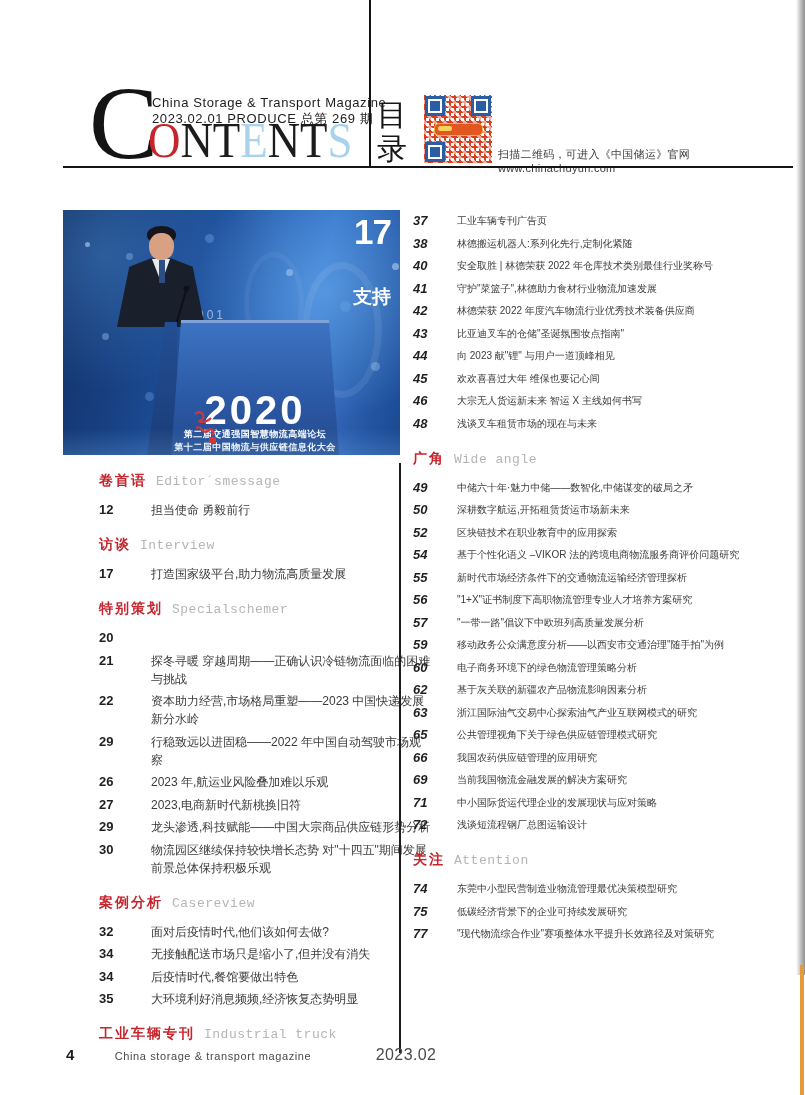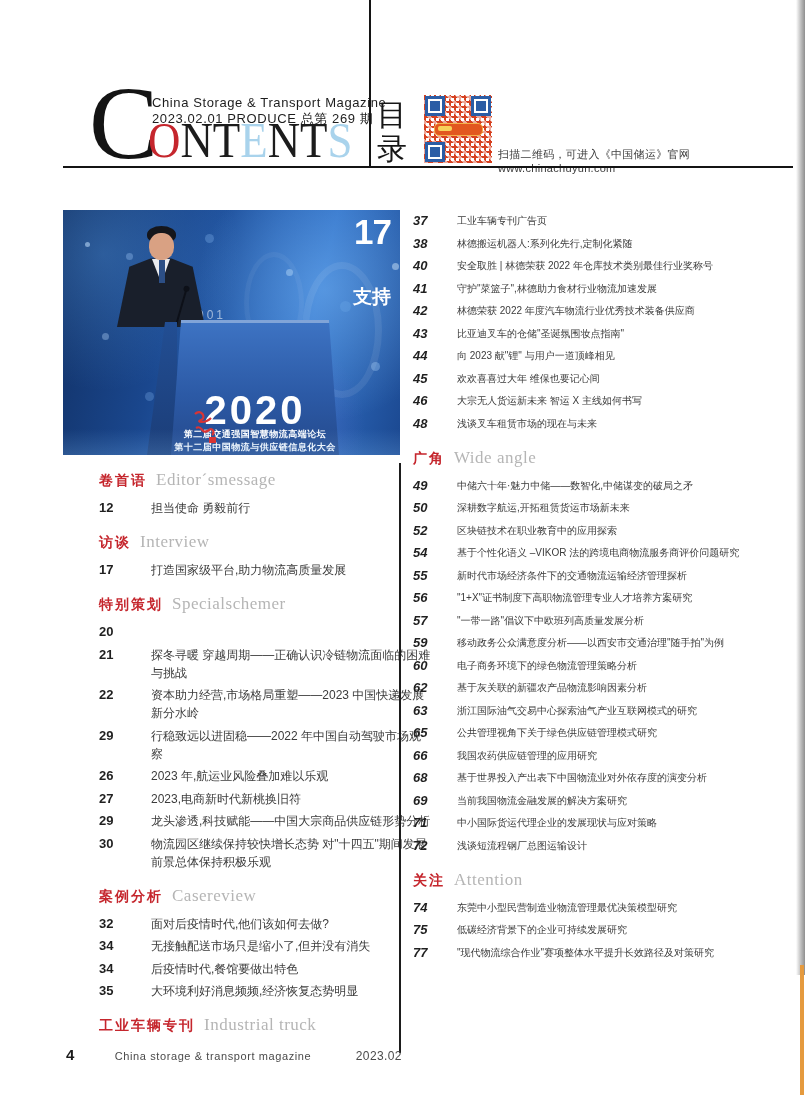--- a/index.html
+++ b/index.html
@@ -90,33 +90,33 @@
   .stage-logo{position:absolute;left:128px;top:196px;width:28px;height:38px;z-index:5;}
 
   
   .col{position:absolute;}
   .col-left{left:63px;top:455px;width:334px;margin-left:36px;}
   .col-right{left:413px;top:212px;width:372px;}
   .vdiv{position:absolute;left:399px;top:463px;width:2px;height:590px;background:#1d1d1d;}
 
   .sec-head{margin:12px 0 6px;line-height:26px;white-space:nowrap;}
   .cn{font-size:14px;font-weight:bold;color:#c5262d;letter-spacing:2px;}
-  .en{font-size:17px;font-family:Liberation Serif, serif;color:#b5b5b5;margin-left:9px;
+  .en{font-size:13px;font-family:Liberation Mono, monospace;color:#b5b5b5;margin-left:9px;
       letter-spacing:0.5px;}
   .row{display:flex;margin-bottom:4.5px;}
   .num{flex:none;font-weight:bold;color:#1f1f1f;font-size:13px;line-height:18px;}
   .col-left .num{width:52px;} .col-right .num{width:44px;font-style:italic;}
   .tt{font-size:12px;line-height:18px;color:#3b3b3b;}
   .col-right .tt{font-size:10px;}
 
   
   .footer{position:absolute;left:66px;top:1046px;white-space:nowrap;}
   .fp{font-size:15px;font-weight:bold;color:#1c1c1c;}
   .fn{margin-left:36px;font-size:11px;color:#4a4a4a;letter-spacing:0.6px;}
-  .fi{margin-left:40px;font-size:12px;color:#4a4a4a;letter-spacing:0.4px;}
+  .fi{margin-left:60px;font-size:16px;color:#4a4a4a;letter-spacing:0.4px;}
   .edge{position:absolute;right:0;top:0;width:9px;height:975px;
         background:linear-gradient(to left,#8f8f8f 0%,#bdbdbd 45%,rgba(200,200,200,0) 100%);}
   .edge-accent{position:absolute;right:1px;top:965px;width:4px;height:130px;background:#e59a3e;}
 </style>
 </head>
 <body>
 
 <div class="page">
 
   <div class="big-c">C</div>
@@ -328,24 +328,20 @@
         </div>
         <div class="row">
           <span class="num">65</span>
           <span class="tt">公共管理视角下关于绿色供应链管理模式研究</span>
         </div>
         <div class="row">
           <span class="num">66</span>
           <span class="tt">我国农药供应链管理的应用研究</span>
         </div>
         <div class="row">
-          <span class="num">68</span>
-          <span class="tt">基于世界投入产出表下中国物流业对外依存度的演变分析</span>
-        </div>
-        <div class="row">
           <span class="num">69</span>
           <span class="tt">当前我国物流金融发展的解决方案研究</span>
         </div>
         <div class="row">
           <span class="num">71</span>
           <span class="tt">中小国际货运代理企业的发展现状与应对策略</span>
         </div>
         <div class="row">
           <span class="num">72</span>
           <span class="tt">浅谈短流程钢厂总图运输设计</span>

